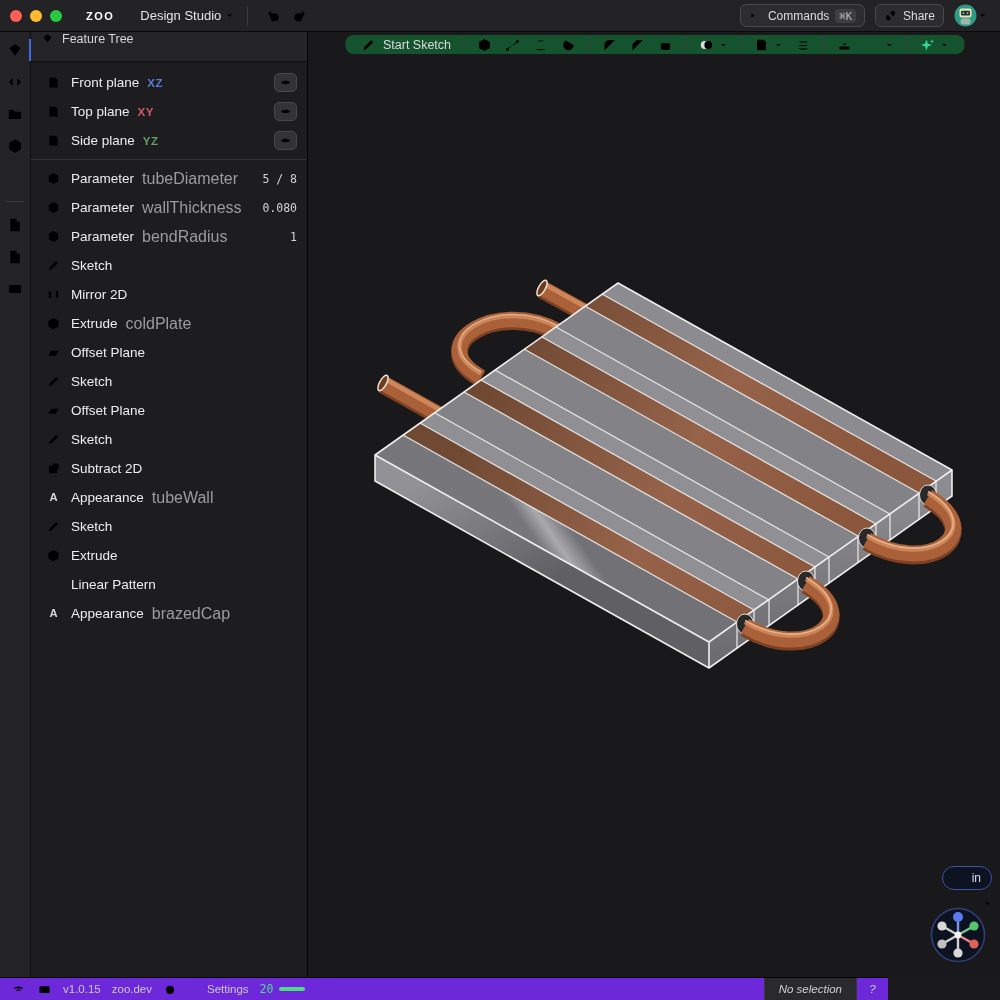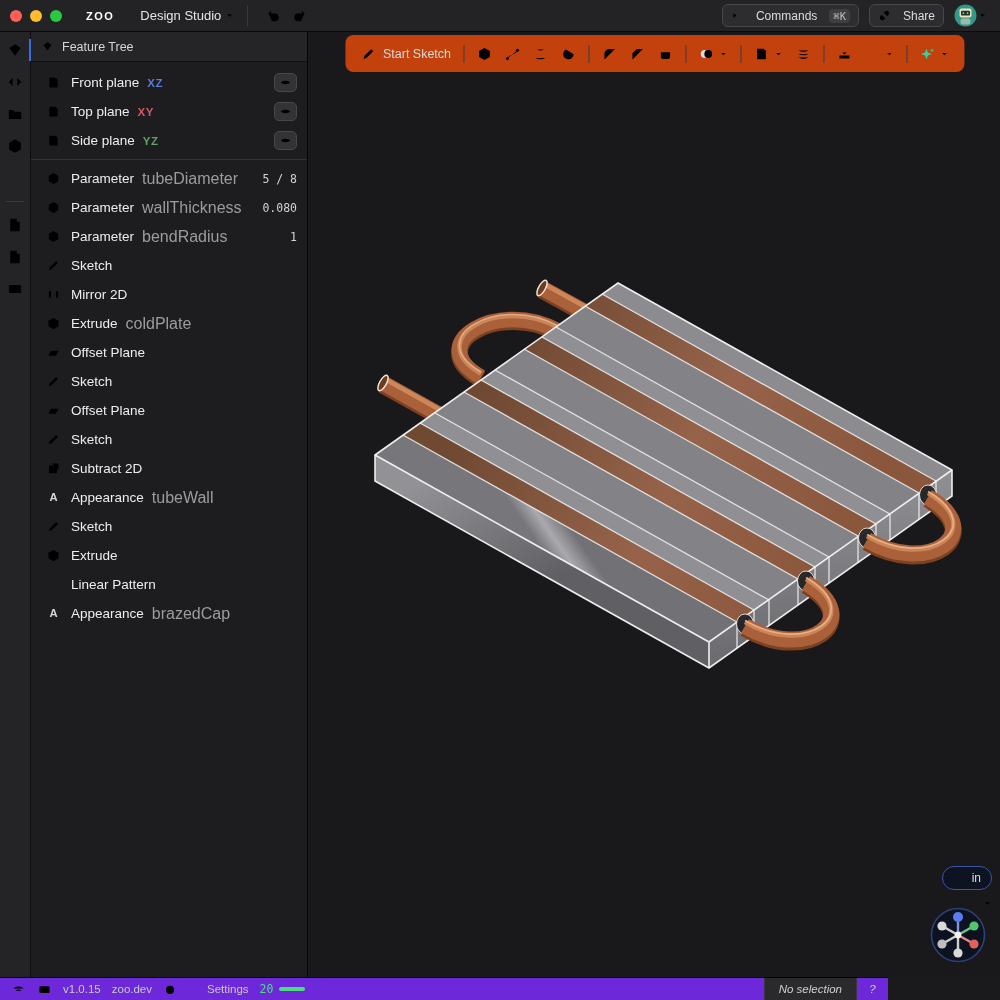--- a/index.html
+++ b/index.html
@@ -11,49 +11,49 @@
 
   
   #topbar{position:absolute;left:0;top:0;width:1000px;height:32px;background:#232325;border-bottom:1px solid #0a0a0a;display:flex;align-items:center;}
   .lights{display:flex;gap:8px;margin-left:10px;}
   .light{width:12px;height:12px;border-radius:50%;}
   #logo{margin-left:14px;height:26px;padding:0 10px;border-radius:6px;display:flex;align-items:center;color:#fff;font-weight:800;font-size:11px;letter-spacing:1.5px;}
   #doc-title{margin-left:16px;display:flex;align-items:center;gap:6px;font-size:13px;color:#e4e4e4;cursor:pointer;}
   .tb-sep{width:1px;height:20px;background:#3a3a3d;margin:0 12px;}
   .tb-iconbtn{width:26px;height:26px;display:flex;align-items:center;justify-content:center;color:#cfcfcf;border-radius:5px;cursor:pointer;}
   #topbar-right{margin-left:auto;display:flex;align-items:center;gap:10px;padding-right:12px;}
-  .pill-btn{height:23px;display:flex;align-items:center;gap:12px;background:#2d2d2f;border:1px solid #48484b;border-radius:6px;padding:0 8px;font-size:12px;color:#dcdcdc;cursor:pointer;}
+  .pill-btn{height:23px;display:flex;align-items:center;gap:6px;background:#2d2d2f;border:1px solid #48484b;border-radius:6px;padding:0 8px;font-size:12px;color:#dcdcdc;cursor:pointer;}
   .kbd{background:#3f3f42;border-radius:4px;padding:1px 4px;font-size:10.5px;color:#bdbdbd;}
   #avatar-wrap{display:flex;align-items:center;gap:3px;cursor:pointer;}
 
   
   #rail{position:absolute;left:0;top:32px;width:31px;height:945px;background:#242426;border-right:1px solid #0d0d0d;display:flex;flex-direction:column;align-items:center;padding-top:5px;}
   .rail-btn{position:relative;width:26px;height:26px;margin-bottom:6px;display:flex;align-items:center;justify-content:center;color:#b4b4b7;border-radius:5px;cursor:pointer;}
   .rail-btn.active{color:#ececef;}
   .rail-btn.active:after{content:"";position:absolute;right:-3px;top:2px;width:2px;height:22px;background:#3d6ae2;}
   .rail-div{width:18px;height:1px;background:#3a3a3d;margin:4px 0 10px 0;}
 
   
   #panel{position:absolute;left:31px;top:32px;width:277px;height:945px;background:#1d1d1f;border-right:1px solid #040404;}
-  #panel-head{height:30px;display:flex;align-items:center;background:#252527;border-bottom:1px solid #101010;padding:0 10px;gap:8px;}
+  #panel-head{height:30px;display:flex;background:#252527;border-bottom:1px solid #101010;padding:0 10px;gap:8px;}
   #panel-title{font-size:12.5px;color:#d6d6d8;}
   #panel-head .spacer{flex:1;}
   #tree{padding-top:6px;}
   .trow{height:29px;display:flex;align-items:center;padding:0 10px 0 15px;cursor:pointer;}
   .trow .tic{color:#d8d8da;margin-right:10px;flex:0 0 auto;}
   .tlabel{font-size:13.5px;color:#ededee;white-space:nowrap;}
   .tsub{font-size:16px;color:#9c9c9f;margin-left:8px;white-space:nowrap;}
   .tval{margin-left:auto;font-size:11.5px;color:#d2d2d4;}
   .taxis{font-size:11.5px;font-weight:600;margin-left:8px;letter-spacing:.5px;}
   .eye-btn{margin-left:auto;width:23px;height:19px;background:#333336;border:1px solid #48484b;border-radius:5px;display:flex;align-items:center;justify-content:center;color:#c9c9cc;cursor:pointer;}
   .tree-div{height:1px;background:#323235;margin:4px 0;}
 
   
   #canvas{position:absolute;left:309px;top:32px;width:691px;height:945px;background:#19191b;}
-  #cv-toolbar{position:absolute;left:50%;transform:translateX(-50%);top:3px;height:37px;background:#c2410c;border-radius:8px;display:flex;align-items:center;padding:0 9px;}
+  #cv-toolbar{position:absolute;left:50%;transform:translateX(-50%);top:3px;height:19px;background:#14532d;border-radius:8px;display:flex;align-items:center;padding:0 9px;}
   .cvt-btn{height:24px;display:flex;align-items:center;gap:7px;padding:0 6px;border-radius:5px;color:#dadadc;cursor:pointer;font-size:12.5px;white-space:nowrap;}
   .cvt-sep{width:1px;height:18px;background:#3e3e41;margin:0 6px;}
   .chev{color:#909093;margin-left:-3px;}
   .accent-ic{color:#34d399;}
   #model-wrap{position:absolute;inset:0;}
   #unit-badge{position:absolute;right:8px;bottom:87px;height:24px;display:flex;align-items:center;gap:5px;padding:0 10px;border:1px solid #3c54a8;border-radius:12px;background:#0e1322;cursor:pointer;}
   #unit-badge span{font-size:12px;color:#d6dcf5;}
   #gimbal{position:absolute;right:14px;bottom:14px;width:56px;height:56px;cursor:pointer;}
   #gimbal-chev{position:absolute;right:7px;bottom:68px;color:#8b8b8e;cursor:pointer;}
 

